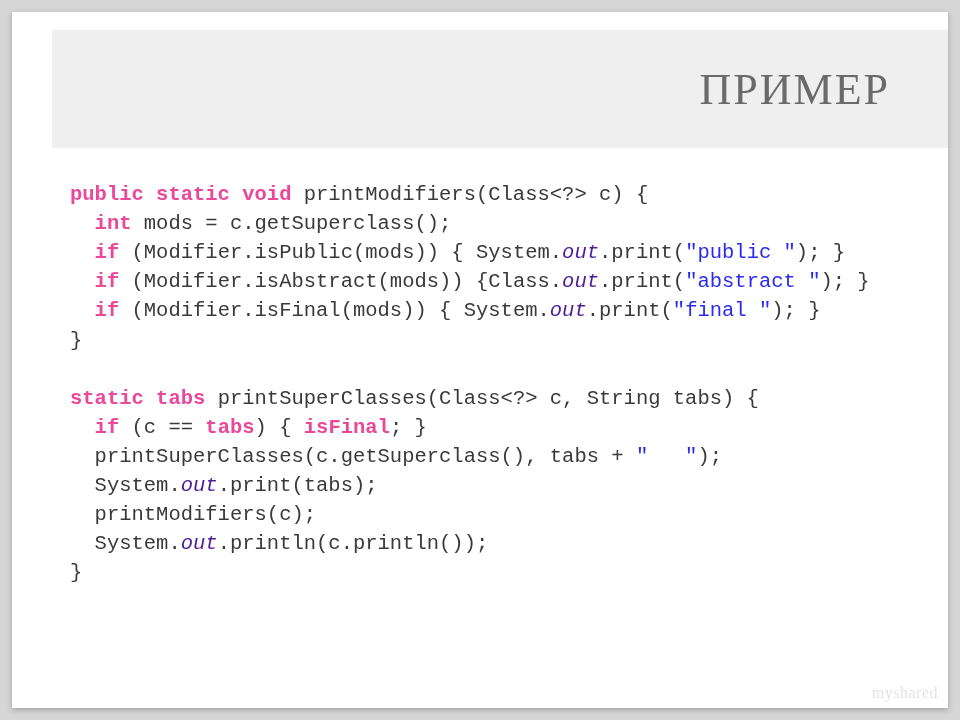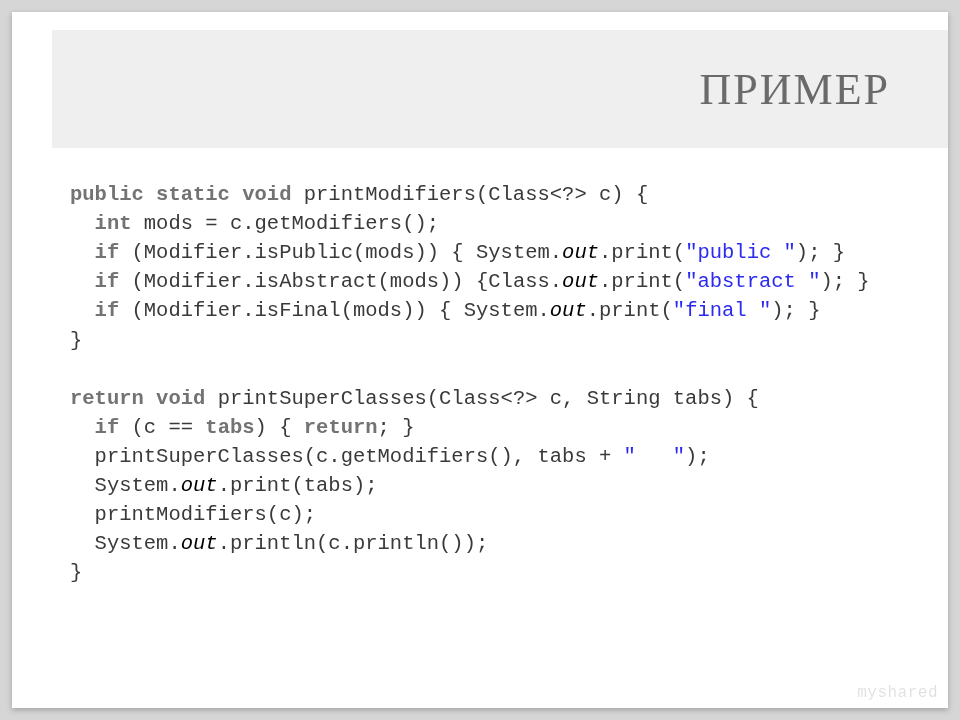--- a/index.html
+++ b/index.html
@@ -44,51 +44,51 @@
     position: absolute;
     left: 58px;
     top: 168px;
     right: 40px;
     font-family: Consolas, "Courier New", monospace;
     font-size: 20.5px;
     line-height: 1.42;
     color: #3a3a3a;
     white-space: pre;
   }
-  .kw  { color: #737373; font-weight: bold; text-align: center; }                      
-  .fld { color: #000000; font-style: italic; }  
+  .kw  { color: #ec4899; font-weight: bold; text-align: center; }                      
+  .fld { color: #4c1d95; font-style: italic; }  
   .str { color: #2a2af0; }                      
   .watermark {
     position: absolute;
     right: 10px;
     bottom: 6px;
-    font-family: Liberation Mono, monospace;
+    font-family: Liberation Serif, serif;
     font-size: 16px;
     color: rgba(0,0,0,0.12);
     letter-spacing: 0.5px;
   }
 </style>
 </head>
 <body>
 
 <div class="slide">
 
   <div class="header-strip">
     <span class="title">ПРИМЕР</span>
   </div>
 
   <div class="code-block"><span class="kw">public static void</span><span> printModifiers(Class&lt;?&gt; c) {</span>
-<span>  </span><span class="kw">int</span><span> mods = c.getModifiers();</span>
+<span>  </span><span class="kw">int</span><span> mods = c.getSuperclass();</span>
 <span>  </span><span class="kw">if</span><span> (Modifier.isPublic(mods)) { System.</span><span class="fld">out</span><span>.print(</span><span class="str">"public "</span><span>); }</span>
 <span>  </span><span class="kw">if</span><span> (Modifier.isAbstract(mods)) {Class.</span><span class="fld">out</span><span>.print(</span><span class="str">"abstract "</span><span>); }</span>
 <span>  </span><span class="kw">if</span><span> (Modifier.isFinal(mods)) { System.</span><span class="fld">out</span><span>.print(</span><span class="str">"final "</span><span>); }</span>
 <span>}</span>
 <span></span>
-<span class="kw">return void</span><span> printSuperClasses(Class&lt;?&gt; c, String tabs) {</span>
-<span>  </span><span class="kw">if</span><span> (c == </span><span class="kw">tabs</span><span>) { </span><span class="kw">return</span><span>; }</span>
-<span>  printSuperClasses(c.getModifiers(), tabs + </span><span class="str">"   "</span><span>);</span>
+<span class="kw">static tabs</span><span> printSuperClasses(Class&lt;?&gt; c, String tabs) {</span>
+<span>  </span><span class="kw">if</span><span> (c == </span><span class="kw">tabs</span><span>) { </span><span class="kw">isFinal</span><span>; }</span>
+<span>  printSuperClasses(c.getSuperclass(), tabs + </span><span class="str">"   "</span><span>);</span>
 <span>  System.</span><span class="fld">out</span><span>.print(tabs);</span>
 <span>  printModifiers(c);</span>
 <span>  System.</span><span class="fld">out</span><span>.println(c.println());</span>
 <span>}</span></div>
 
   <div class="watermark">myshared</div>
 </div>
 
 </body></html>

